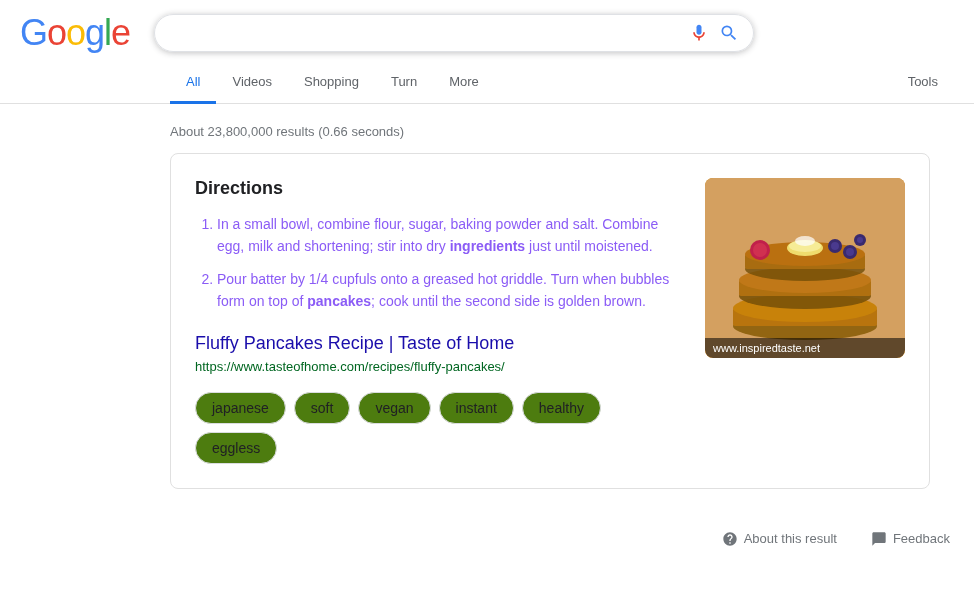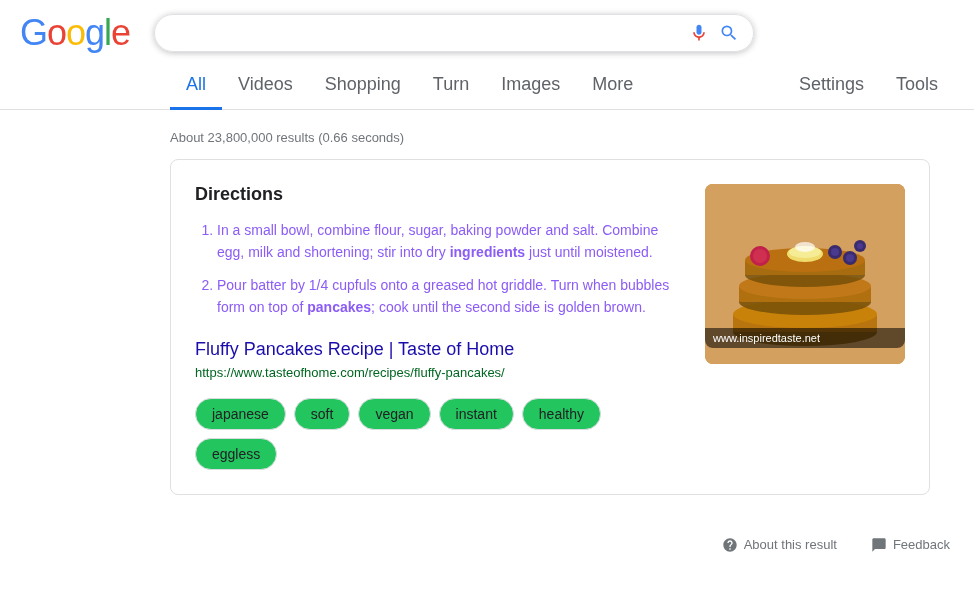--- a/index.html
+++ b/index.html
@@ -74,21 +74,21 @@
       display: flex;
       align-items: center;
       padding: 0 20px 0 170px;
       border-bottom: 1px solid #e0e0e0;
       margin-top: 10px;
       gap: 0;
     }
 
     .nav-item {
       padding: 12px 16px;
-      font-size: 18px;
+      font-size: 13px;
       color: #5f6368;
       cursor: pointer;
       text-decoration: none;
       display: block;
       border-bottom: 3px solid transparent;
       margin-bottom: -1px;
     }
 
     .nav-item.active {
       color: #1a73e8;
@@ -171,21 +171,21 @@
       flex-wrap: wrap;
     }
 
     .tag {
       border: 1px solid #dadce0;
       border-radius: 20px;
       padding: 7px 16px;
       font-size: 14px;
       color: #202124;
       cursor: pointer;
-      background: #22c55e;
+      background: #4d7c0f;
     }
 
     
     .snippet-image-container {
       width: 200px;
       min-width: 200px;
       position: relative;
       flex-shrink: 0;
     }
 
@@ -193,21 +193,21 @@
       width: 200px;
       height: 180px;
       border-radius: 8px;
       background: linear-gradient(135deg, #c8860a 0%, #d4941a 20%, #e8a830 40%, #c07010 60%, #b06008 80%, #d4941a 100%);
       position: relative;
       overflow: hidden;
     }
 
     .image-source {
       position: absolute;
-      bottom: 16px;
+      bottom: 0;
       left: 0;
       right: 0;
       background: rgba(0,0,0,0.55);
       color: #fff;
       font-size: 11px;
       padding: 4px 8px;
       border-radius: 0 0 8px 8px;
     }
 
     
@@ -262,24 +262,22 @@
       </div>
     </div>
   </div>
 </div>
 
 <nav class="nav">
   <a class="nav-item active">All</a>
   <a class="nav-item">Videos</a>
   <a class="nav-item">Shopping</a>
   <a class="nav-item">Turn</a>
-  <a class="nav-item">Images</a>
   <a class="nav-item">More</a>
   <div class="nav-right">
-    <a class="nav-item">Settings</a>
     <a class="nav-item">Tools</a>
   </div>
 </nav>
 
 <div class="results-area">
   <div class="results-count">About 23,800,000 results (0.66 seconds)</div>
 
   <div class="snippet-card">
     <div class="snippet-content">
       <div class="snippet-title">Directions</div>

